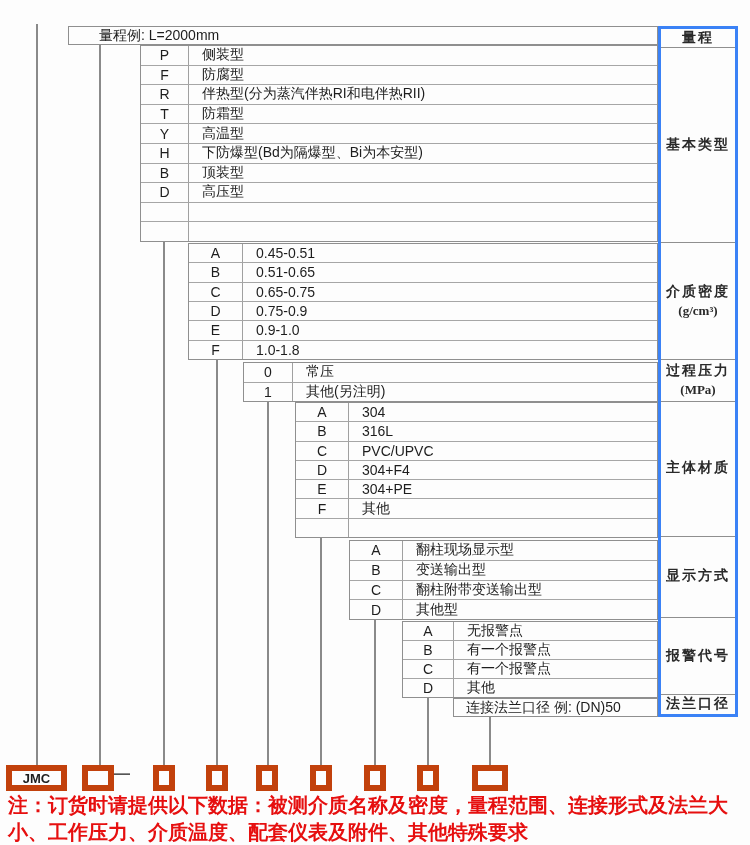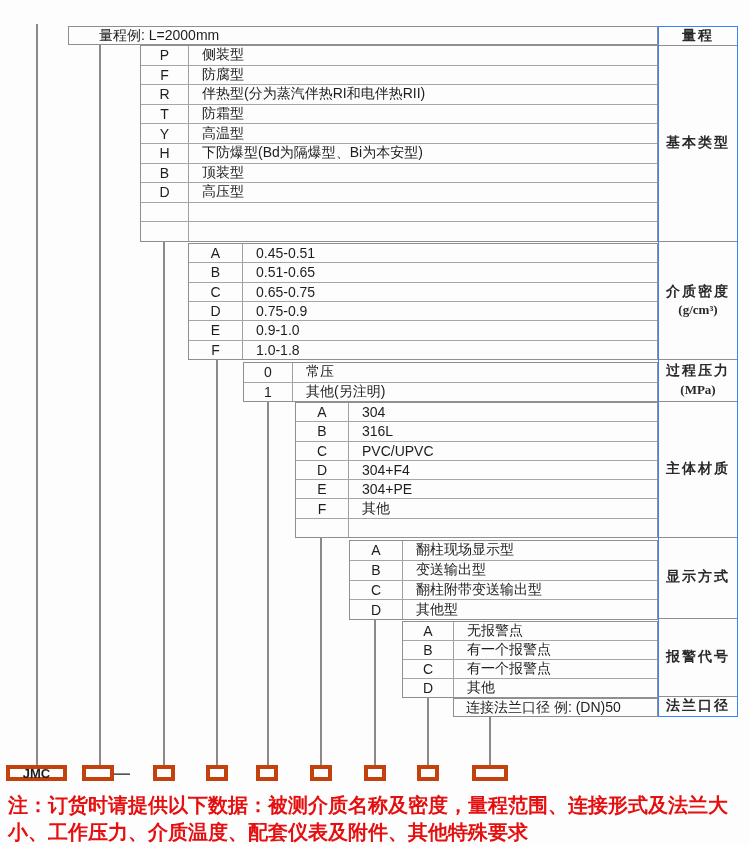--- a/index.html
+++ b/index.html
@@ -38,35 +38,35 @@
   #sec-material .ccell{width:53px;}
   #sec-display {left:349px;top:540px;width:309px;height:80px;}
   #sec-display .ccell{width:53px;}
   #sec-alarm   {left:402px;top:621px;width:256px;height:77px;}
   #sec-alarm .ccell{width:51px;}
   #sec-flange  {left:453px;top:698px;width:205px;height:19px;}
   #sec-flange .dcell{padding-left:12px;}
   
   #labelcol{
     position:absolute;left:658px;top:26px;width:80px;height:691px;
-    border:1px solid #3b82f6;display:flex;flex-direction:column;background:#fdfdfd;
+    border:3px solid #3b82f6;display:flex;flex-direction:column;background:#fdfdfd;
   }
   .labelcell{
     border-bottom:1px solid #8f8f8f;display:flex;flex-direction:column;
     align-items:center;justify-content:center;
     font-family:"Liberation Serif","DejaVu Serif",serif;font-size:14px;font-weight:600;
     color:#2a2a2a;letter-spacing:2px;line-height:1.35;text-align:center;
   }
   .labelcell:last-child{border-bottom:none;}
   .labelcell .sub{letter-spacing:0;font-size:13px;}
   
   .vline{position:absolute;width:2px;background:#8a8a8a;}
   
   .mbox{
-    position:absolute;top:765px;height:16px;border:4px solid #c2410c;background:#fdfdfd;
+    position:absolute;top:765px;height:26px;border:6px solid #c2410c;background:#fdfdfd;
     display:flex;align-items:center;justify-content:center;font-size:13px;font-weight:bold;
   }
   #dash{
     position:absolute;left:111px;top:764px;width:22px;height:19px;border:none;background:none;
     display:flex;align-items:center;justify-content:center;color:#555;font-weight:bold;font-size:16px;
   }
   
   #note{
     position:absolute;left:8px;top:792px;width:740px;
     font-size:20px;font-weight:bold;line-height:27px;color:#e60f0f;

